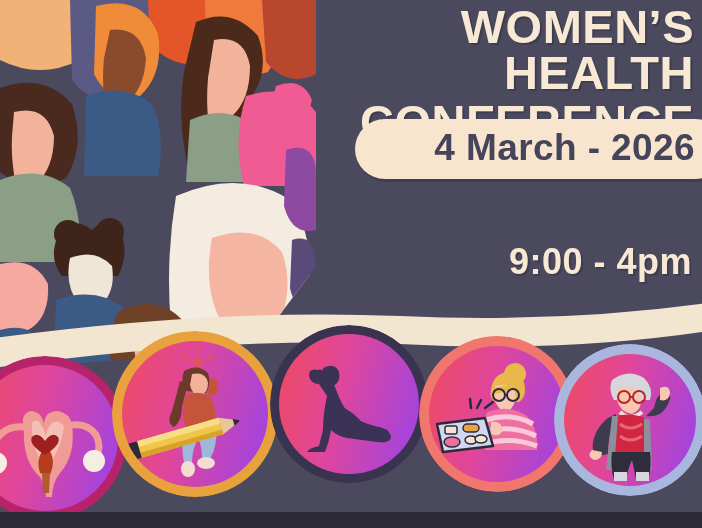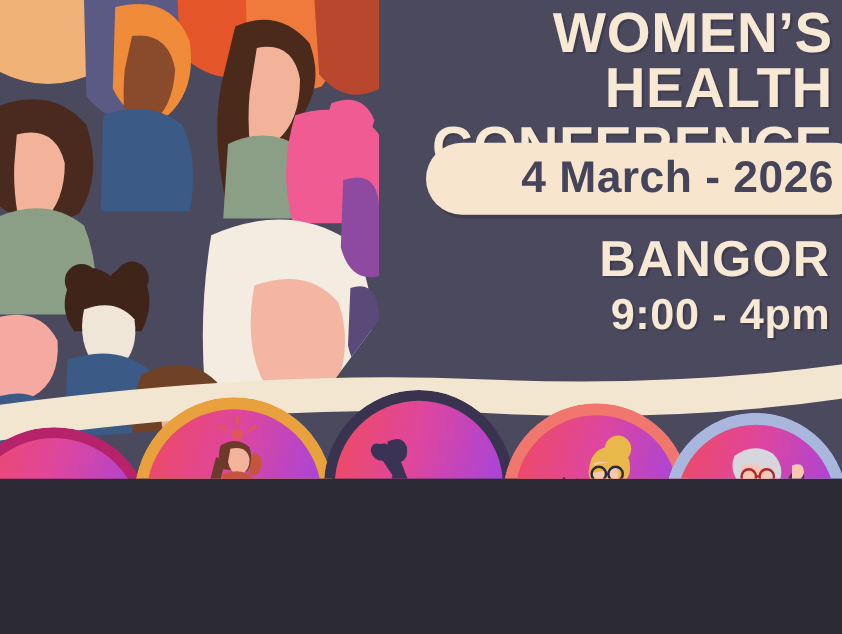--- a/index.html
+++ b/index.html
@@ -1,18 +1,18 @@
 <!DOCTYPE html>
 <html><head>
 <meta charset="utf-8">
 <style>
   html,body{margin:0;padding:0;background:#2b2a35;}
   *{box-sizing:border-box;}
   #poster{
-    position:relative;width:702px;height:399px;overflow:hidden;
+    position:relative;width:702px;height:512px;overflow:hidden;
     background:#4b495e;
     font-family:"Liberation Sans", sans-serif;
   }
 
   
   #collage{position:absolute;left:0;top:0;width:316px;height:370px;overflow:hidden;}
   .clipA{ -webkit-clip-path:polygon(0 0,100% 0,100% 72%,86% 88%,55% 96%,0 100%);
           clip-path:polygon(0 0,100% 0,100% 72%,86% 88%,55% 96%,0 100%); }
 
   
@@ -110,21 +110,20 @@
 
   <div id="textblock">
     <span id="l1" class="hl">WOMEN’S HEALTH</span>
     <span id="l2" class="hl">CONFERENCE</span>
   </div>
 
   <div id="datepill">
     <span id="datetext">4 March - 2026</span>
   </div>
 
-  <div id="city">BANGOR</div>
   <div id="time">9:00 - 4pm</div>
 
   <div class="badge" style="left:-37px;top:356px;width:164px;height:164px;">
     <div class="ring" style="background:#b6236b;"></div>
     <div class="face" style="inset:9px;">
       <svg width="146" height="146" viewBox="0 0 146 146">
         <path d="M52 62 Q50 96 68 112 Q74 122 74 132 L80 132 Q80 118 88 108 Q104 90 100 60 Q98 48 86 46 Q72 46 72 60 Q70 46 58 46 Q48 50 52 62 Z" fill="#f19b96"></path>
         <path d="M60 60 Q60 88 74 102 Q88 88 92 62 Q88 54 80 58 Q74 64 74 72 Q72 62 66 56 Q60 54 60 60 Z" fill="#f4c0b6"></path>
         <path d="M70 86 Q64 96 68 108 L78 110 Q84 96 78 86 Z" fill="#b53d1c"></path>
         <path d="M70 108 L78 108 L77 128 L71 128 Z" fill="#b05a32"></path>

